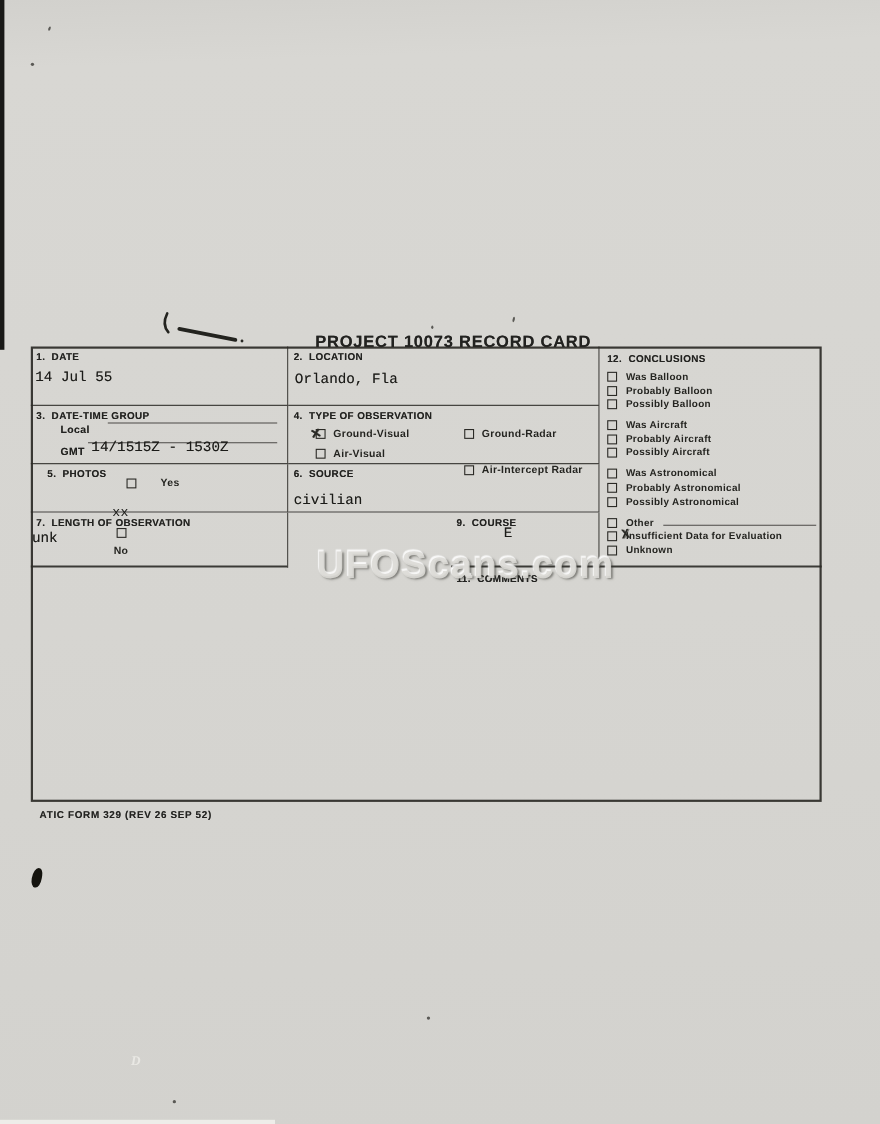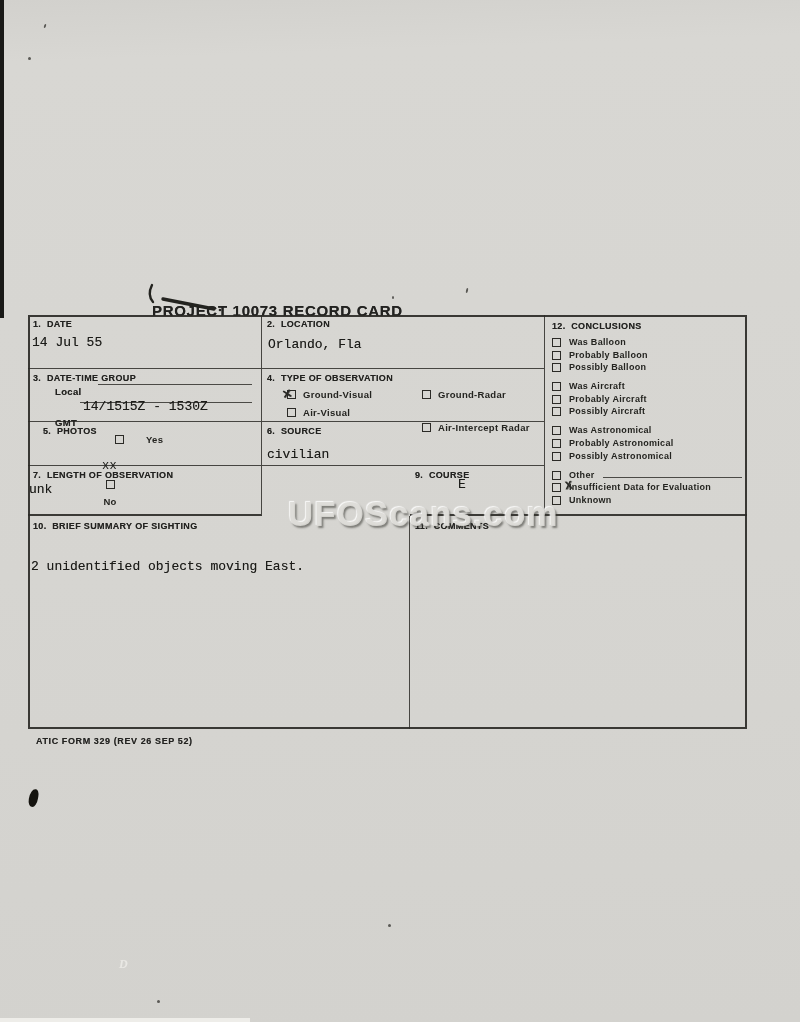--- a/index.html
+++ b/index.html
@@ -7,21 +7,21 @@
         background:linear-gradient(178deg,#d2d1cd 0%,#d8d7d3 6%,#d6d5d1 55%,#d3d2ce 100%);
         font-family:"Liberation Sans",sans-serif;color:#1d1d1a;}
   
   .edge-strip{position:absolute;left:0;top:0;width:4px;height:318px;background:#191917;}
   .bottom-strip{position:absolute;left:0;bottom:0;width:250px;height:4px;background:#eeede9;}
   .speck{position:absolute;background:#5a5955;border-radius:50%;}
   .ink-blob{position:absolute;left:29px;top:789px;width:9px;height:18px;background:#15140f;
             border-radius:62% 38% 55% 45%;transform:rotate(9deg);}
   .ghost-d{position:absolute;left:119px;top:957px;font:italic bold 12px "Liberation Serif",serif;color:#e9e8e4;}
   
-  .title{position:absolute;left:136px;top:286px;width:520px;margin:16px;
+  .title{position:absolute;left:136px;top:286px;width:520px;margin:16px;text-align:center;
          font:bold 15px "Liberation Sans",sans-serif;letter-spacing:.7px;color:#222220;
          text-shadow:0 0 .5px rgba(30,30,28,.7);}
   .scribble{position:absolute;left:136px;top:281px;}
   
   .card{position:absolute;left:28px;top:315px;width:719px;height:414px;box-sizing:border-box;
         border:2.2px solid rgba(43,42,38,.92);pointer-events:none;z-index:4;}
   .cell{position:absolute;box-sizing:border-box;z-index:2;}
   .br{border-right:1.6px solid rgba(45,44,40,.85);}
   .bb{border-bottom:1.6px solid rgba(45,44,40,.85);}
   .bb2{border-bottom:2.2px solid rgba(43,42,38,.9);}
@@ -142,21 +142,21 @@
           <span class="cbx"></span>
           <span>Unknown</span>
         </div>
     </div>
   </div>
 
   <div class="cell br bb" style="left:28px;top:369px;width:234px;height:53px;">
     <span class="lbl" style="left:5px;top:4px;">3.  DATE-TIME GROUP</span>
     <span class="lbl" style="left:27px;top:17px;font-size:9.5px;">Local</span>
     <span class="uline" style="left:70px;top:15px;width:154px;"></span>
-    <span class="lbl" style="left:27px;top:37px;font-size:9.5px;margin-top:11px;">GMT</span>
+    <span class="lbl" style="left:27px;top:37px;font-size:9.5px;">GMT</span>
     <span class="typed" style="left:55px;top:30px;">14/1515Z - 1530Z</span>
     <span class="uline" style="left:52px;top:33px;width:172px;"></span>
   </div>
   <div class="cell br bb" style="left:262px;top:369px;width:283px;height:53px;">
     <span class="lbl" style="left:5px;top:4px;">4.  TYPE OF OBSERVATION</span>
     <div class="optrow" style="left:25px;top:20px;" data-checked="true">
         <span class="cbx"></span>
         <span>Ground-Visual</span>
       </div>
     <div class="optrow" style="left:160px;top:20px;" data-checked="false">
@@ -192,24 +192,20 @@
 
   <div class="cell br bb2" style="left:28px;top:466px;width:234px;height:50px;">
     <span class="lbl" style="left:5px;top:4px;">7.  LENGTH OF OBSERVATION</span>
     <span class="typed" style="left:1px;top:16px;">unk</span>
   </div>
   <div class="cell br bb2" style="left:410px;top:466px;width:135px;height:50px;">
     <span class="lbl" style="left:5px;top:4px;">9.  COURSE</span>
     <span class="typed" style="left:48px;top:11px;">E</span>
   </div>
 
-  <div class="cell br" style="left:28px;top:516px;width:382px;height:213px;">
-    <span class="lbl" style="left:5px;top:5px;">10.  BRIEF SUMMARY OF SIGHTING</span>
-    <span class="typed" style="left:3px;top:43px;">2 unidentified objects moving East.</span>
-  </div>
   <div class="cell" style="left:410px;top:516px;width:337px;height:213px;">
     <span class="lbl" style="left:5px;top:5px;">11.  COMMENTS</span>
   </div>
 
   <div class="card"></div>
 
   <div class="watermark">UFOScans.com</div>
 
   <div class="footer">ATIC FORM 329 (REV 26 SEP 52)</div>
 </div>

